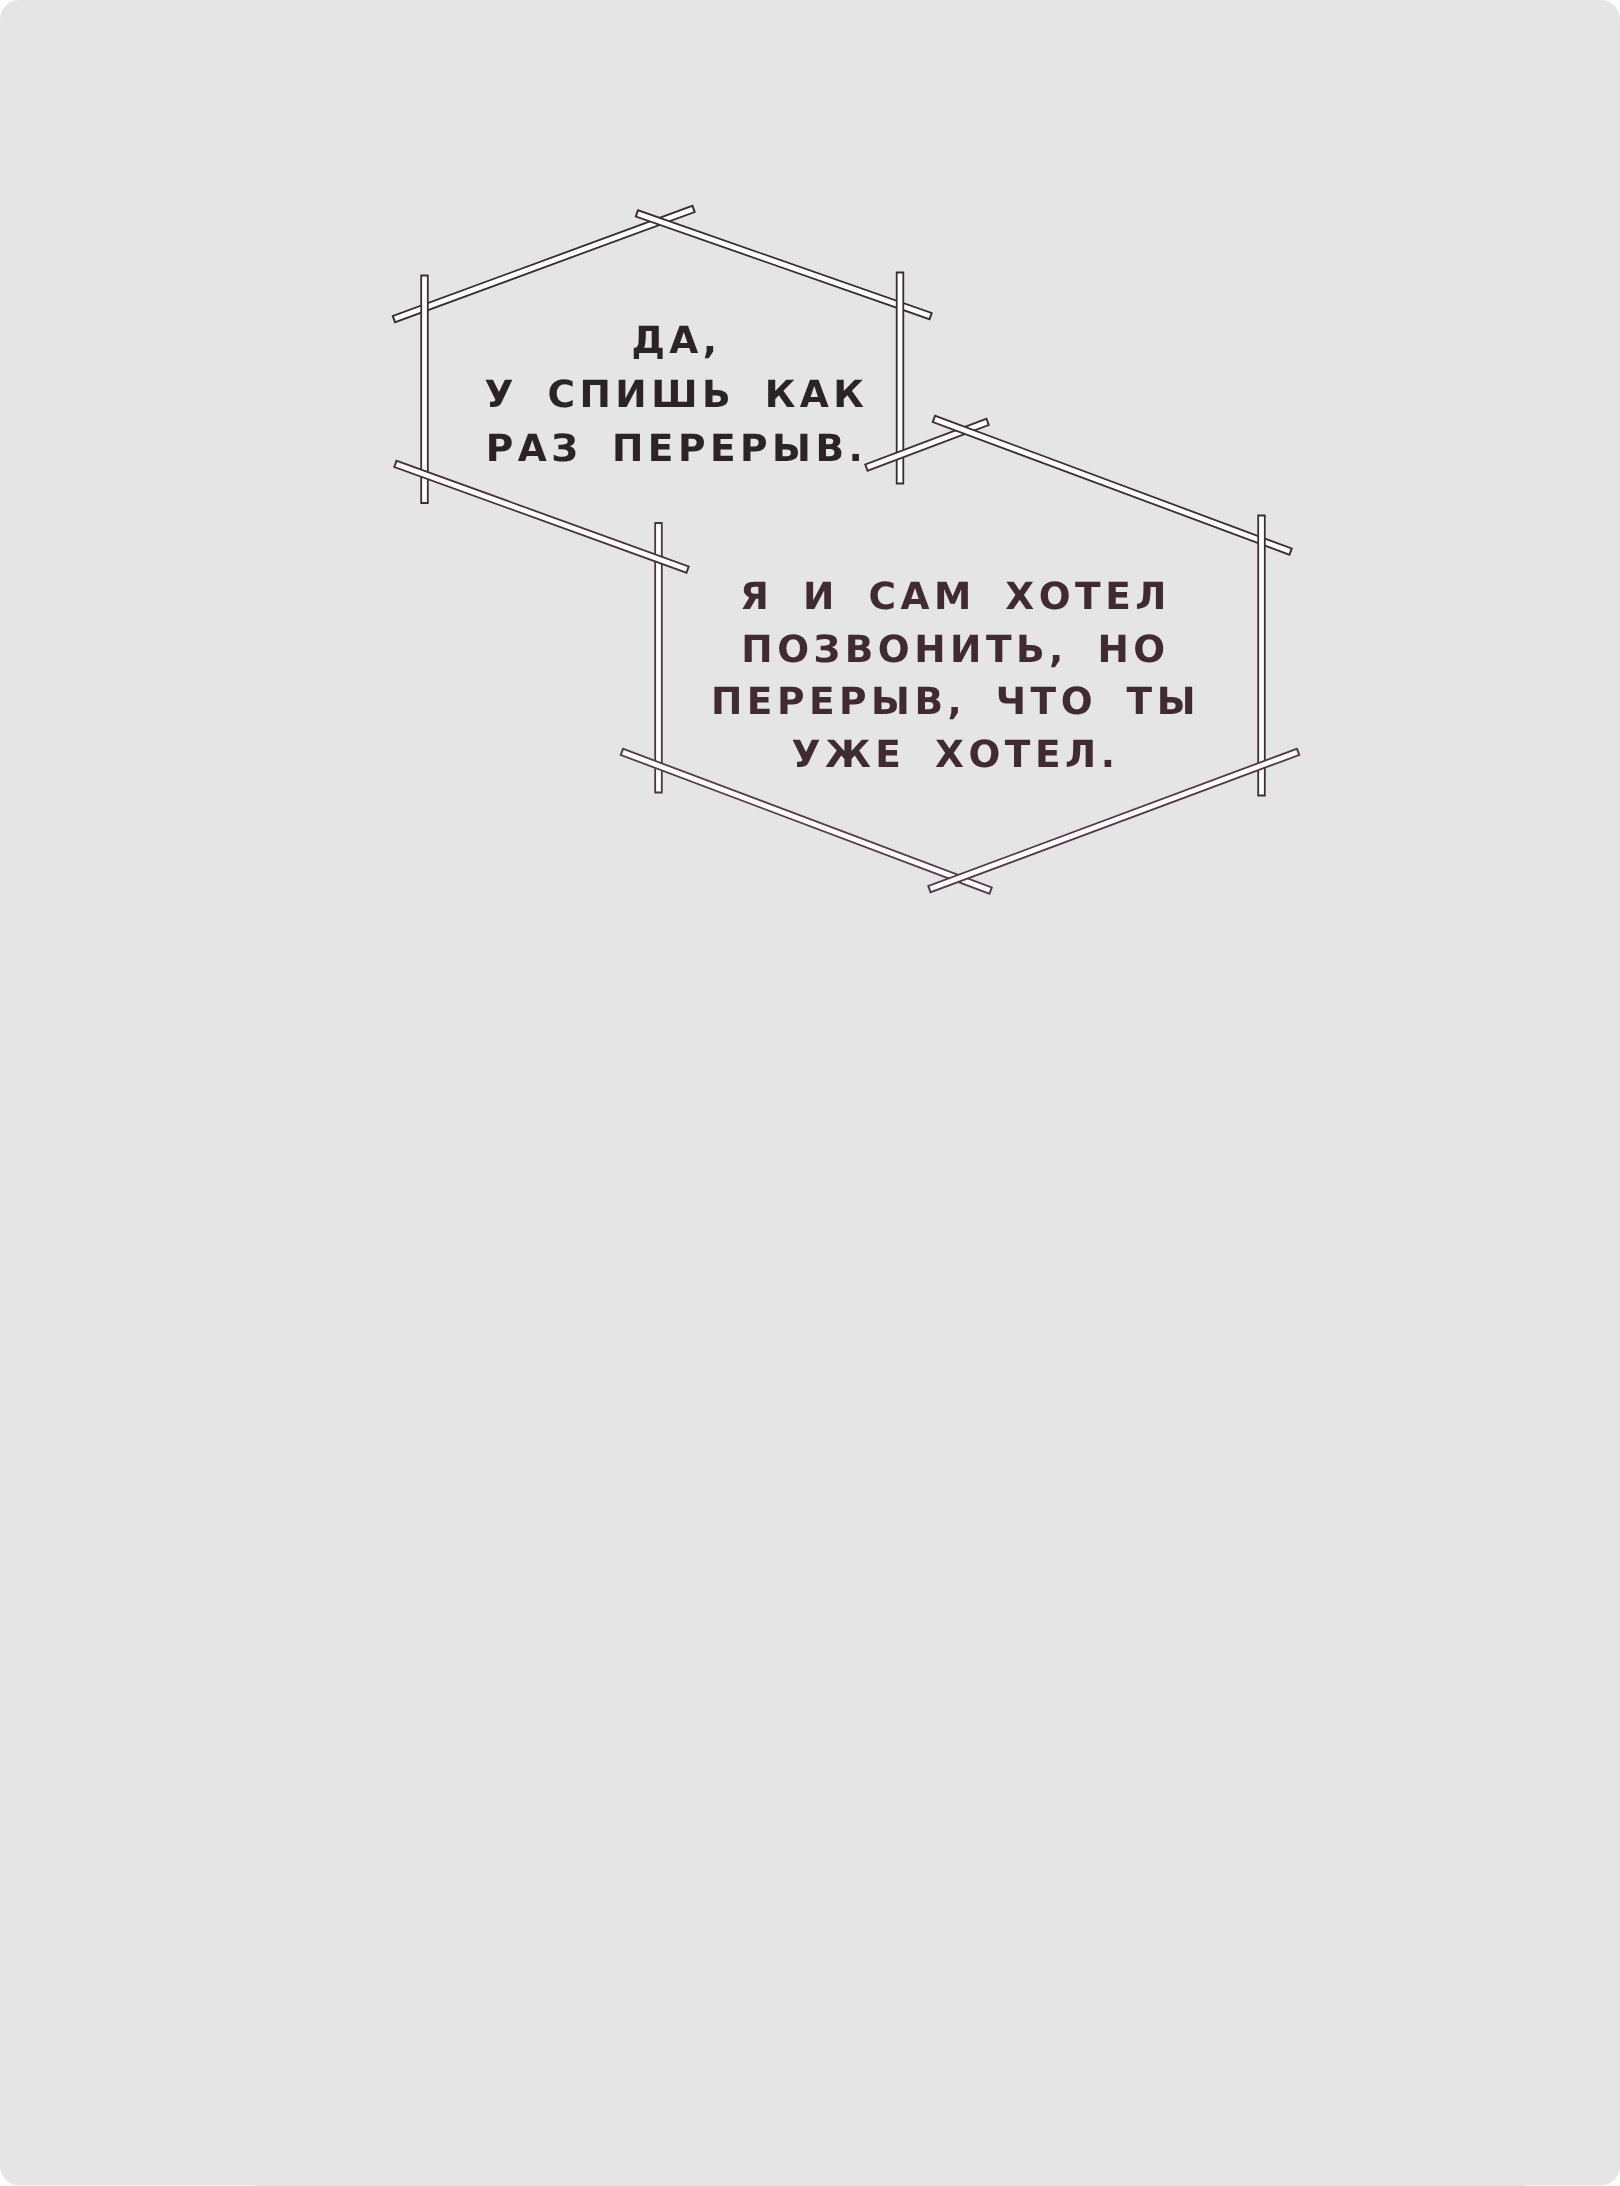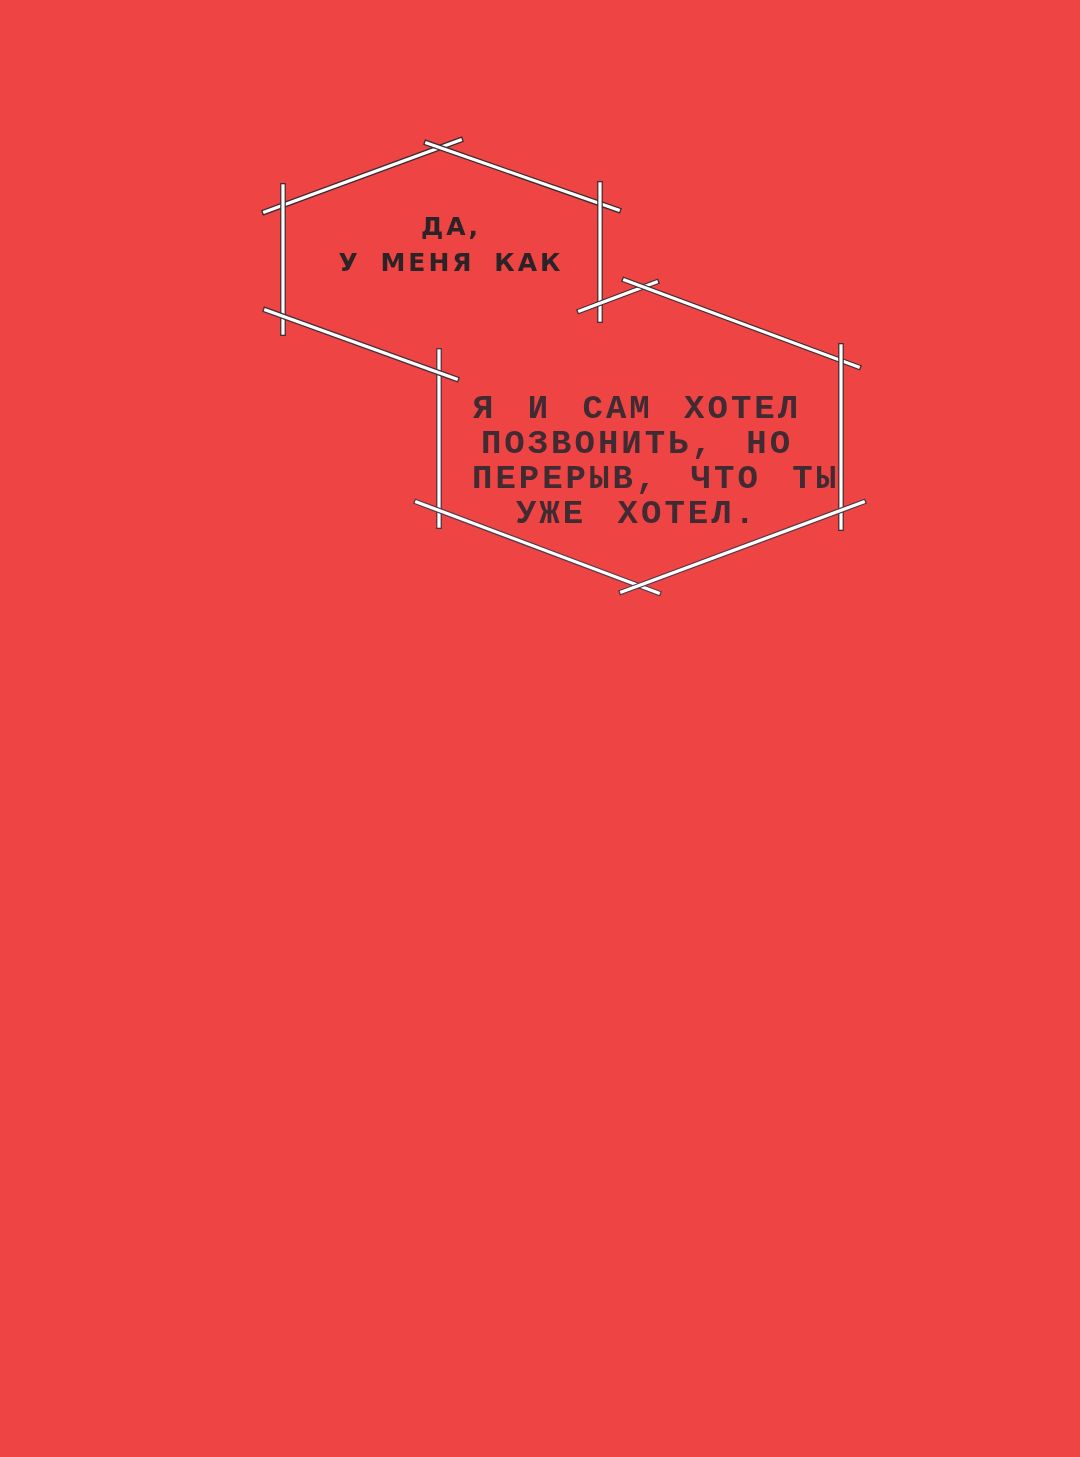--- a/index.html
+++ b/index.html
@@ -4,22 +4,23 @@
 <style>
   html, body {
     margin: 0;
     padding: 0;
     background: #ffffff;
   }
   .page {
     position: relative;
     width: 1080px;
     height: 1457px;
-    background: #ef4444;
+    background: #e5e5e5;
     overflow: hidden;
+    border-radius: 13px;
   }
   #outline-svg {
     position: absolute;
     left: 0;
     top: 0;
   }
   .bubble-text {
     position: absolute;
     font-family: "DejaVu Sans", sans-serif;
     font-weight: 700;
@@ -30,25 +31,24 @@
   }
   #bubble1-text {
     left: 286px;
     top: 209px;
     width: 330px;
     font-size: 25px;
     line-height: 36px;
   }
   #bubble2-text {
     left: 472px;
-    top: 392px;
+    top: 380px;
     width: 330px;
-    font-size: 34px;
+    font-size: 25px;
     line-height: 35px;
-    font-family: Liberation Mono, monospace;
   }
 </style>
 </head>
 <body>
 
 <div class="page">
 
   <svg id="outline-svg" width="1080" height="1457" viewBox="0 0 1080 1457">
       <line x1="262" y1="213" x2="463" y2="139" stroke="#382c30" stroke-width="5.6" stroke-linecap="butt"></line>
       <line x1="263.21994964335914" y1="212.5508643104051" x2="461.78005035664086" y2="139.4491356895949" stroke="#ffffff" stroke-width="3.2" stroke-linecap="butt"></line>
@@ -69,21 +69,22 @@
       <line x1="841" y1="343" x2="841" y2="531" stroke="#3d2e33" stroke-width="5.6" stroke-linecap="butt"></line>
       <line x1="841" y1="344.3" x2="841" y2="529.7" stroke="#ffffff" stroke-width="3.2" stroke-linecap="butt"></line>
       <line x1="414" y1="501" x2="661" y2="594" stroke="#563a49" stroke-width="5.6" stroke-linecap="butt"></line>
       <line x1="415.21661958970225" y1="501.4580794406571" x2="659.7833804102978" y2="593.5419205593429" stroke="#ffffff" stroke-width="3.2" stroke-linecap="butt"></line>
       <line x1="866" y1="501" x2="619" y2="593" stroke="#523847" stroke-width="5.6" stroke-linecap="butt"></line>
       <line x1="864.7817616160527" y1="501.45375680697634" x2="620.2182383839473" y2="592.5462431930237" stroke="#ffffff" stroke-width="3.2" stroke-linecap="butt"></line>
     </svg>
 
   <div class="bubble-text" id="bubble1-text" style="color: rgb(44, 35, 39);">
     <div>ДА,</div>
-    <div>У МЕНЯ КАК</div>
+    <div>У СПИШЬ КАК</div>
+    <div>РАЗ ПЕРЕРЫВ.</div>
   </div>
 
   <div class="bubble-text" id="bubble2-text" style="color: rgb(65, 43, 51);">
     <div>Я И САМ ХОТЕЛ</div>
     <div>ПОЗВОНИТЬ, НО</div>
     <div>ПЕРЕРЫВ, ЧТО ТЫ</div>
     <div>УЖЕ ХОТЕЛ.</div>
   </div>
 
 </div>

